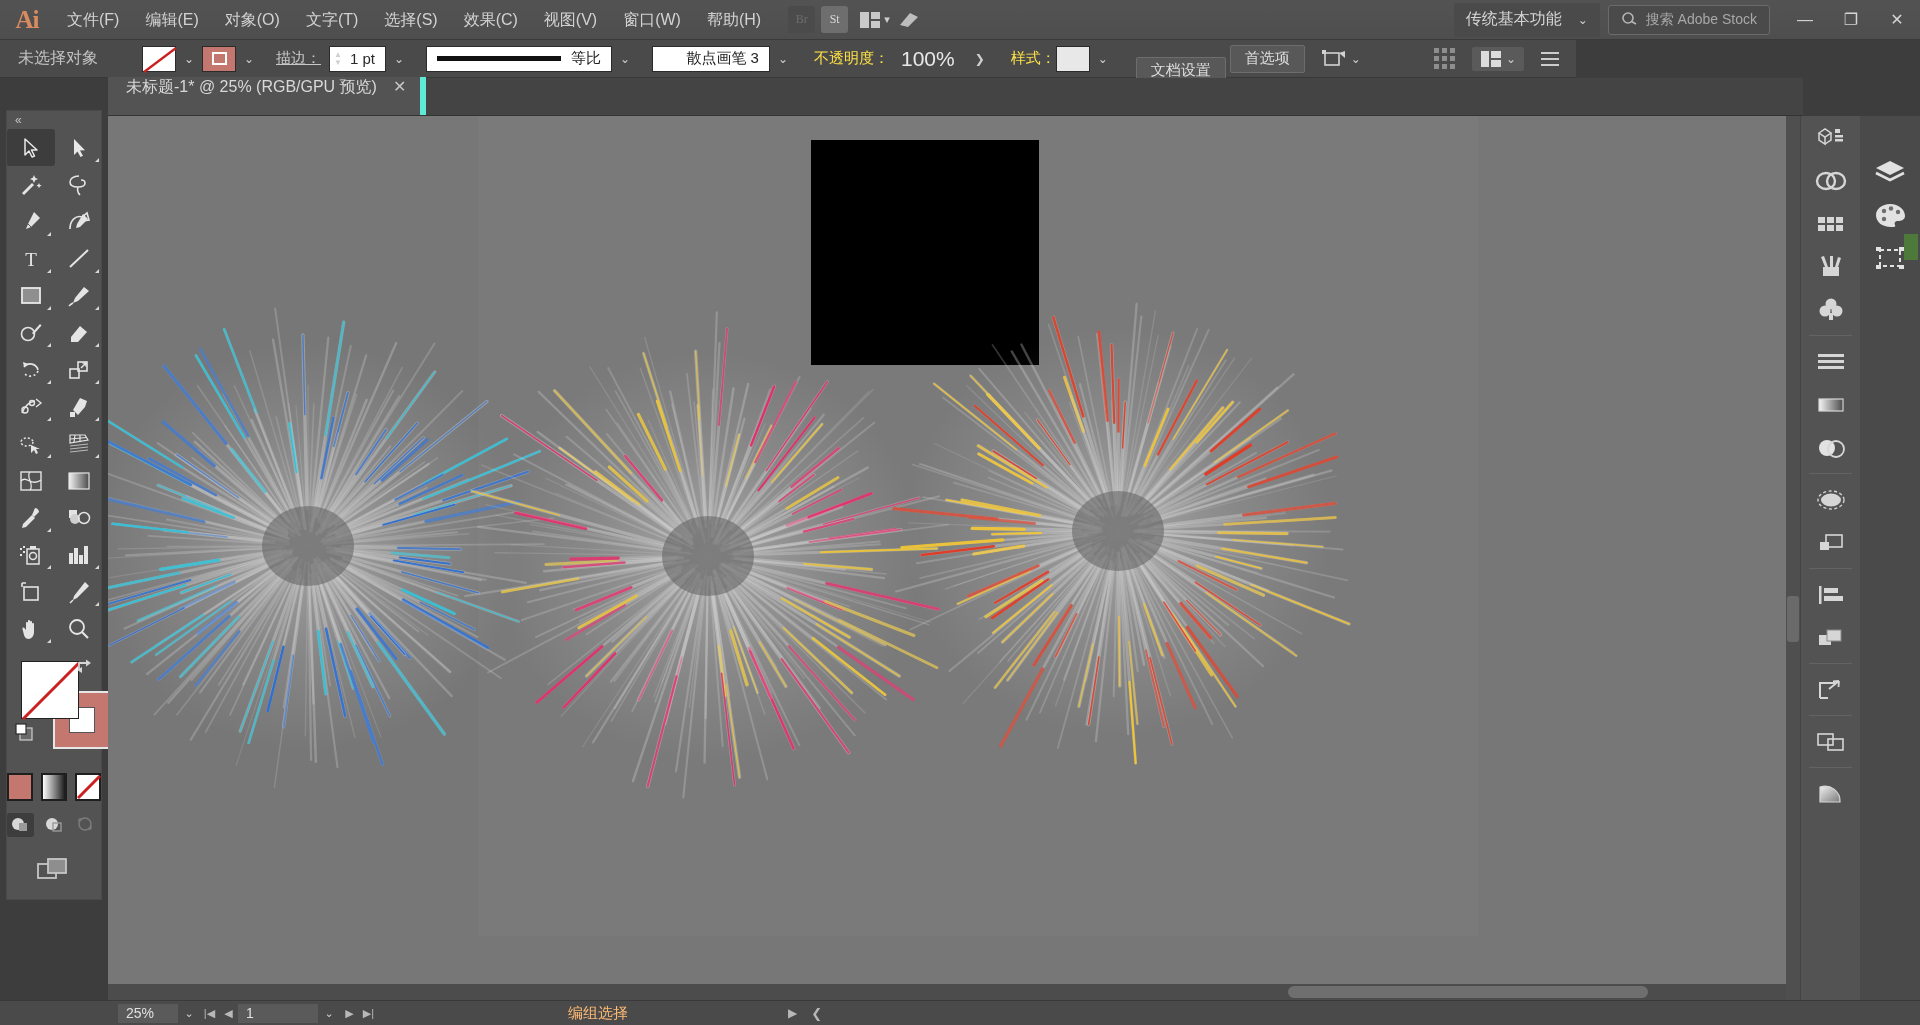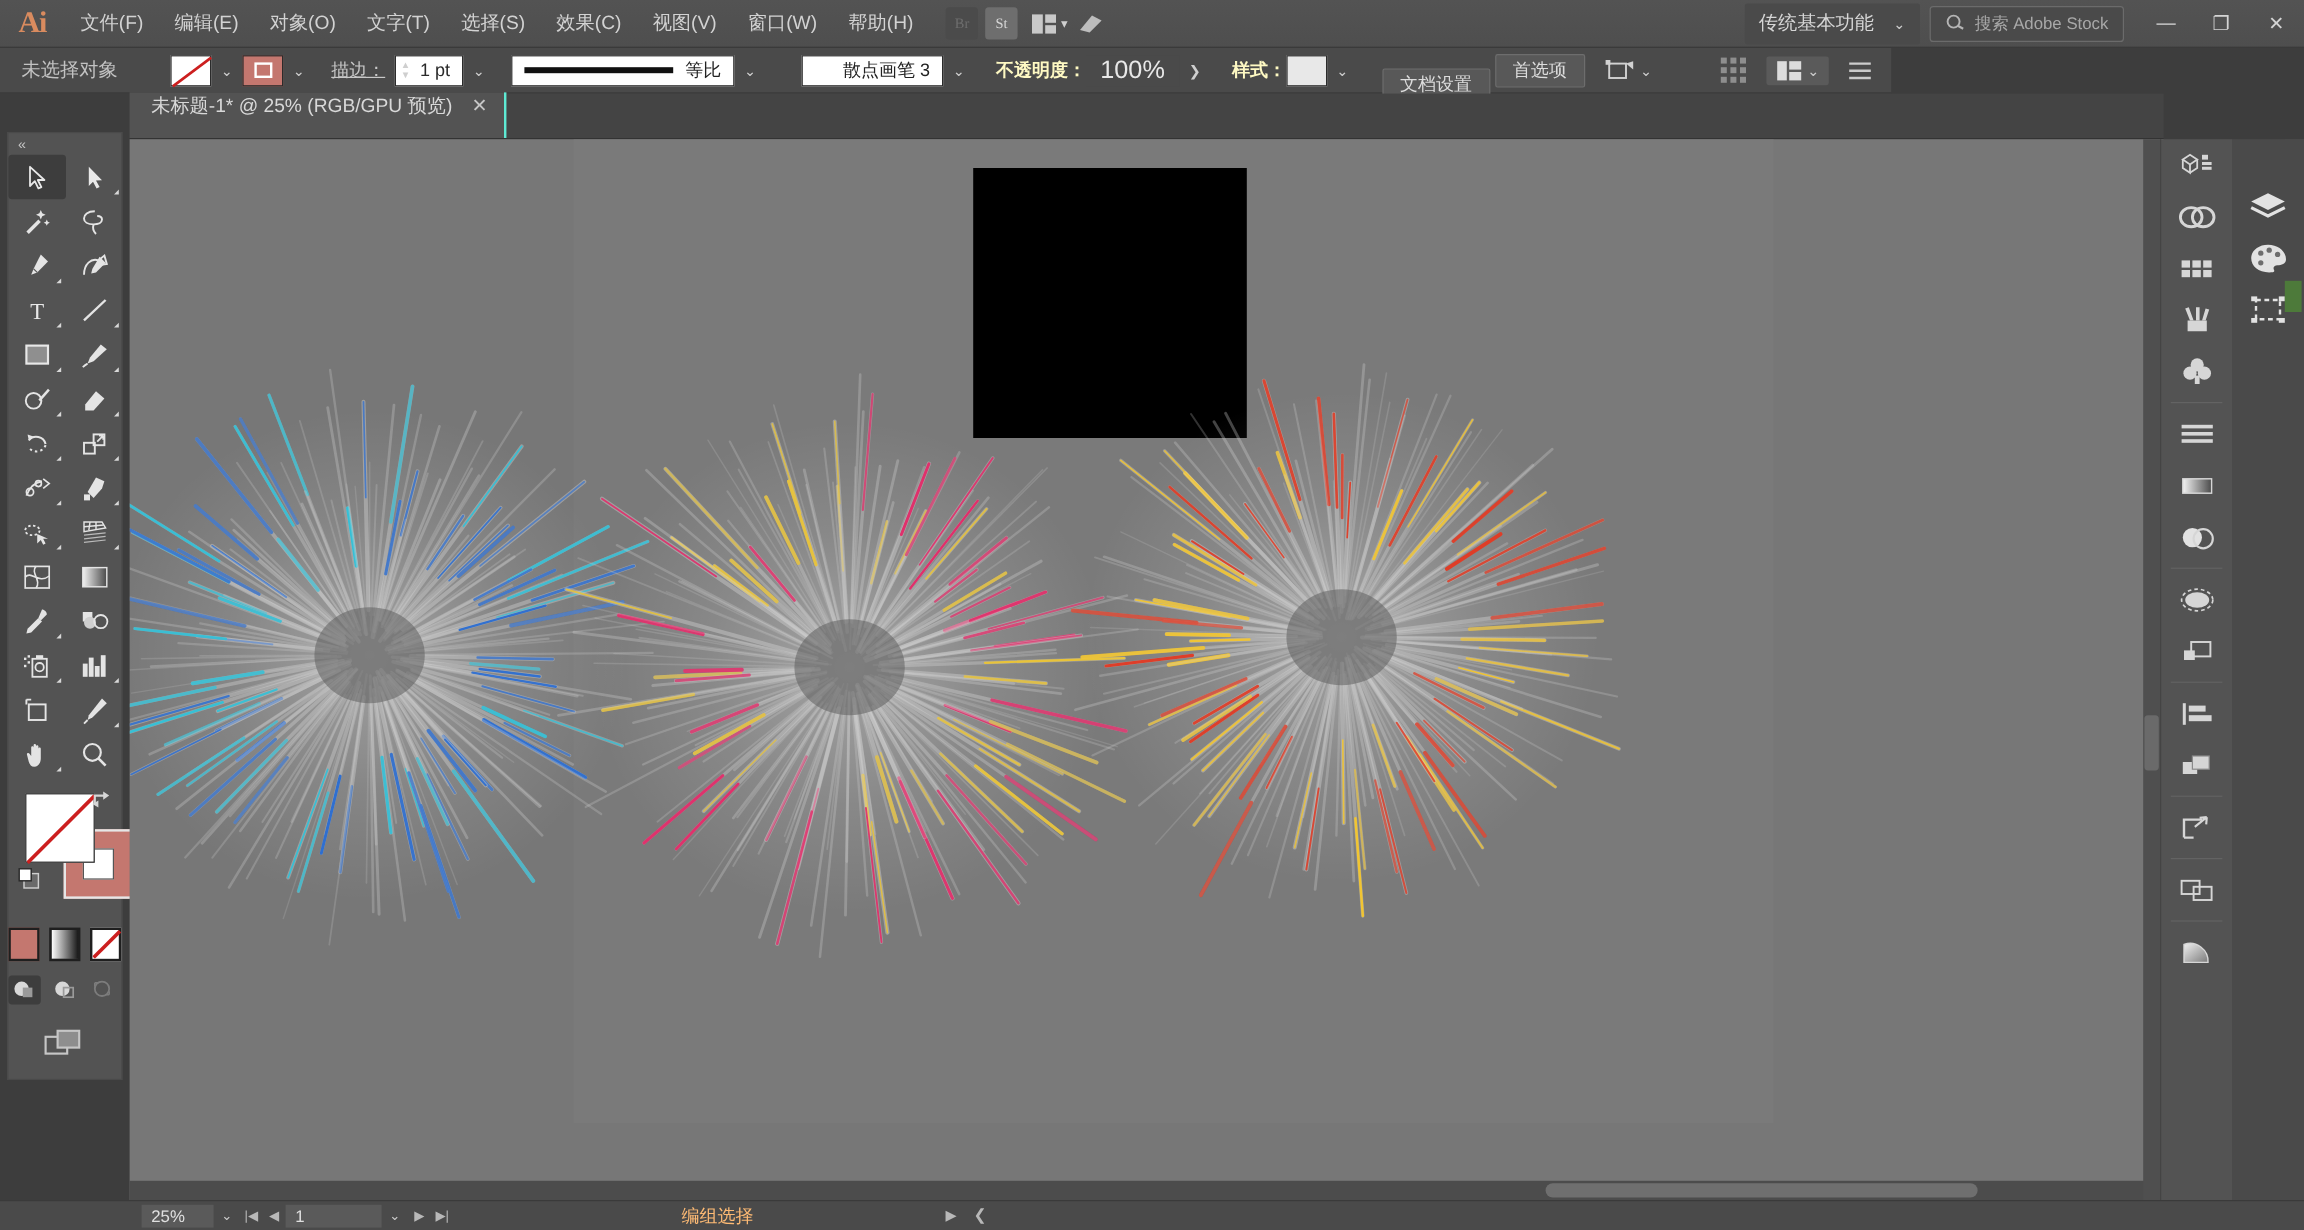--- a/index.html
+++ b/index.html
@@ -53,21 +53,21 @@
     color:#a8a8a8; font-size:14px; margin-right:12px; background:#4a4a4a;
   }
   .win-btn { width:46px;height:40px;display:flex;align-items:center;justify-content:center;color:#d4d4d4;font-size:16px;}
 
   
   #controlbar {
     position:absolute; left:0; top:40px; width:1576px; height:38px;
     background:#4a4a4a; border-bottom:1px solid #383838;
     display:flex; align-items:center; padding-left:18px; gap:0px;
   }
-  .cb-label { color:#fef9c3; font-size:15px; white-space:nowrap;font-weight:bold; }
+  .cb-label { color:#fde047; font-size:15px; white-space:nowrap; }
   #noselect-label { color:#c2c2c2; font-size:16px; margin-right:44px; }
   .swatch-box {
     width:34px;height:26px;background:#fff;border:1px solid #2b2b2b;position:relative; display:inline-block;
   }
   .swatch-box .slash{position:absolute;left:-2px;top:-2px;right:-2px;bottom:-2px;}
   .dd-arrow {
     width:26px;height:26px;display:flex;align-items:center;justify-content:center;
     color:#d0d0d0;font-size:12px;
   }
   .stroke-swatch {
@@ -99,22 +99,22 @@
     height:28px;padding:0 14px;display:flex;align-items:center;border-radius:2px;white-space:nowrap;
   }
   #controlbar-right{margin-left:auto;display:flex;align-items:center;gap:14px;padding-right:14px;}
 
   
   #tabbar{
     position:absolute;left:108px;top:78px;width:1695px;height:38px;
     background:#444;border-bottom:1px solid #333;display:flex;align-items:flex-end;
   }
   #doctab{
-    height:38px;background:#535353;display:flex;align-items:center;gap:16px;
-    padding:0 14px 16px 18px;color:#d8d8d8;font-size:16px;border-right:2px solid #5eead4;
+    height:38px;background:#535353;display:flex;gap:16px;
+    padding:0 14px 16px 18px;color:#d8d8d8;font-size:16px;border-right:6px solid #5eead4;
   }
   #doctab .close{color:#c6c6c6;font-size:16px;}
 
   
   #toolbar{
     position:absolute;left:6px;top:110px;width:96px;height:790px;
     background:#535353;border:1px solid #4a4a4a;
   }
   #tb-grip{height:18px;display:flex;align-items:center;justify-content:flex-start;padding-left:8px;color:#c4c4c4;font-size:12px;}
   #tb-grid{display:grid;grid-template-columns:48px 48px;}
@@ -257,21 +257,21 @@
       <span>1 pt</span>
     </div>
     <div class="dd-arrow">⌄</div>
 
     <div class="profile-field" style="margin-left:14px;">
       <span class="profile-line"></span>
       <span style="color:#222;font-size:15px;">等比</span>
     </div>
     <div class="dd-arrow">⌄</div>
 
-    <div class="brush-field" style="margin-left:30px;width:118px;">
+    <div class="brush-field" style="margin-left:14px;width:118px;">
       <span>散点画笔 3</span>
     </div>
     <div class="dd-arrow">⌄</div>
 
     <div class="cb-label" style="margin-left:18px;">不透明度：</div>
     <div class="opacity-field">
       <span>100%</span>
     </div>
     <div class="dd-arrow">❯</div>
 

